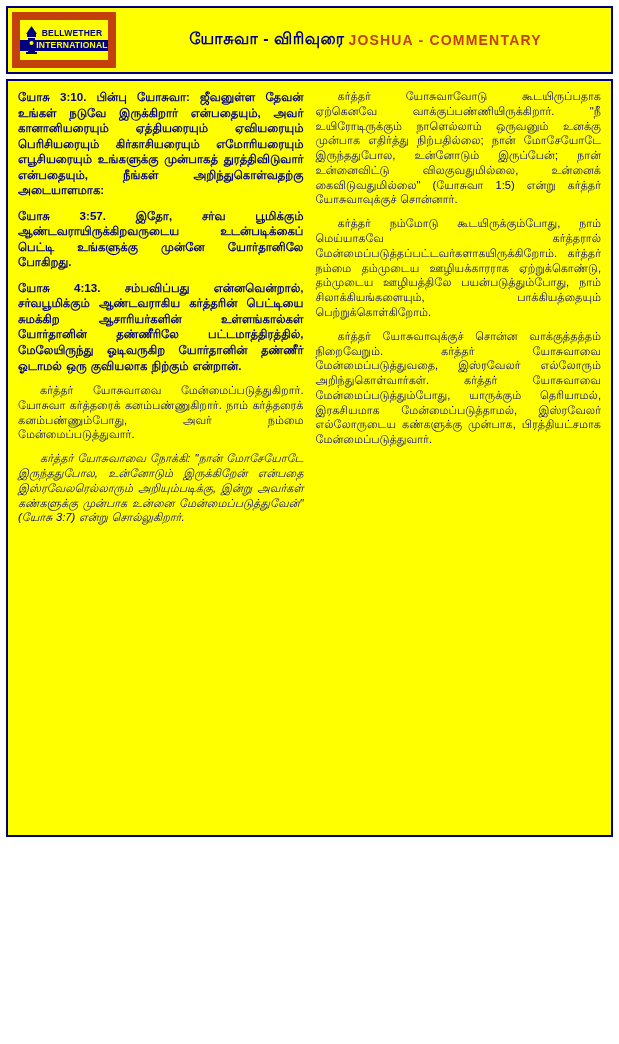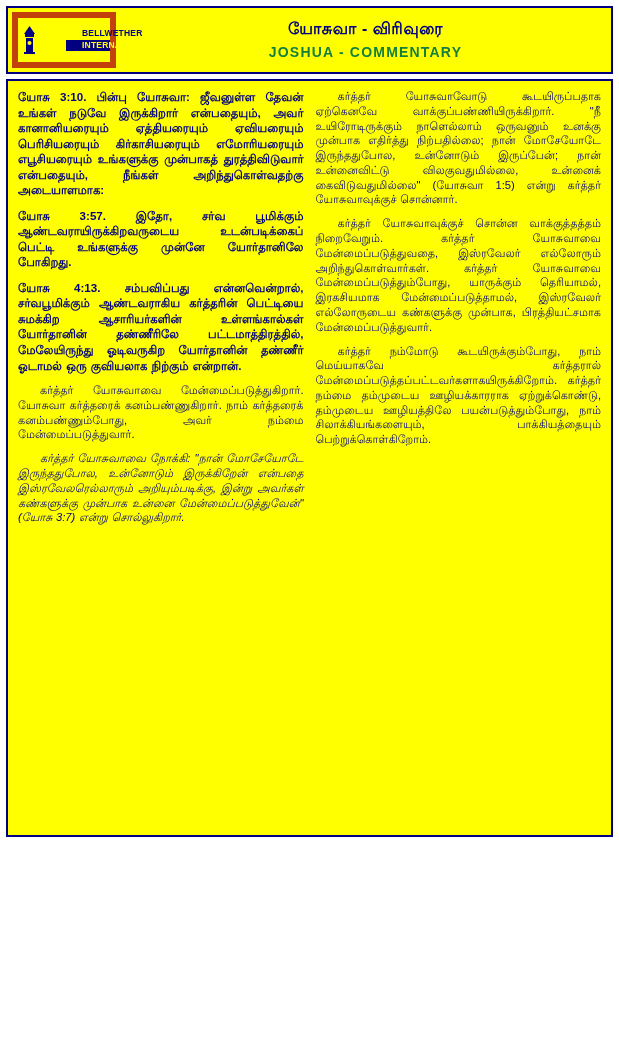--- a/index.html
+++ b/index.html
@@ -26,28 +26,27 @@
     background: #ffff00;
     border: 2px solid #000080;
     box-sizing: border-box;
     display: flex;
     align-items: stretch;
   }
   .logo-box {
     width: 104px;
     margin: 4px;
     background: #ffff00;
-    border: 6px solid #c2410c;
+    border: 8px solid #c2410c;
     box-sizing: border-box;
     display: flex;
     flex-direction: column;
     align-items: center;
     justify-content: center;
     position: relative;
-    padding-left: 48px;
   }
   .logo-box .logo-line {
     font-size: 8.5px;
     font-weight: bold;
     color: #000080;
     letter-spacing: 0.2px;
     line-height: 1.15;
     text-align: center;
     width: 100%;
     box-sizing: border-box;
@@ -63,36 +62,36 @@
     position: absolute;
     left: 4px;
     top: 50%;
     transform: translateY(-50%);
     width: 15px;
     height: 30px;
   }
   .title-box {
     flex: 1;
     display: flex;
-    flex-direction: column;
+    flex-direction: row;
     align-items: center;
     justify-content: center;
     gap: 4px;
   }
   .title-ta {
     font-size: 16px;
     font-weight: bold;
     color: #000080;
     letter-spacing: 0.5px;
     text-align: center;
   }
   .title-en {
     font-size: 14px;
     font-weight: bold;
-    color: #15803d;
+    color: #c2410c;
     letter-spacing: 1.2px;
     text-align: center;
   }
 
   
   .body-frame {
     margin: 5px 6px 6px 6px;
     height: 758px;
     background: #ffff00;
     border: 2px solid #000080;
@@ -162,19 +161,19 @@
     <div class="col left">
       <p class="verse">யோசு 3:10. பின்பு யோசுவா: ஜீவனுள்ள தேவன் உங்கள் நடுவே இருக்கிறார் என்பதையும், அவர் கானானியரையும் ஏத்தியரையும் ஏவியரையும் பெரிசியரையும் கிர்காசியரையும் எமோரியரையும் எபூசியரையும் உங்களுக்கு முன்பாகத் துரத்திவிடுவார் என்பதையும், நீங்கள் அறிந்துகொள்வதற்கு அடையாளமாக:</p>
       <p class="verse">யோசு 3:57. இதோ, சர்வ பூமிக்கும் ஆண்டவராயிருக்கிறவருடைய உடன்படிக்கைப் பெட்டி உங்களுக்கு முன்னே யோர்தானிலே போகிறது.</p>
       <p class="verse">யோசு 4:13. சம்பவிப்பது என்னவென்றால், சர்வபூமிக்கும் ஆண்டவராகிய கர்த்தரின் பெட்டியை சுமக்கிற ஆசாரியர்களின் உள்ளங்கால்கள் யோர்தானின் தண்ணீரிலே பட்டமாத்திரத்தில், மேலேயிருந்து ஓடிவருகிற யோர்தானின் தண்ணீர் ஓடாமல் ஒரு குவியலாக நிற்கும் என்றான்.</p>
       <p class="para">கர்த்தர் யோசுவாவை மேன்மைப்படுத்துகிறார். யோசுவா கர்த்தரைக் கனம்பண்ணுகிறார். நாம் கர்த்தரைக் கனம்பண்ணும்போது, அவர் நம்மை மேன்மைப்படுத்துவார்.</p>
       <p class="para ital">கர்த்தர் யோசுவாவை நோக்கி: "நான் மோசேயோடே இருந்ததுபோல, உன்னோடும் இருக்கிறேன் என்பதை இஸ்ரவேலரெல்லாரும் அறியும்படிக்கு, இன்று அவர்கள் கண்களுக்கு முன்பாக உன்னை மேன்மைப்படுத்துவேன்" (யோசு 3:7) என்று சொல்லுகிறார்.</p>
     </div>
 
     <div class="col right">
       <p class="para">கர்த்தர் யோசுவாவோடு கூடயிருப்பதாக ஏற்கெனவே வாக்குப்பண்ணியிருக்கிறார். "நீ உயிரோடிருக்கும் நாளெல்லாம் ஒருவனும் உனக்கு முன்பாக எதிர்த்து நிற்பதில்லை; நான் மோசேயோடே இருந்ததுபோல, உன்னோடும் இருப்பேன்; நான் உன்னைவிட்டு விலகுவதுமில்லை, உன்னைக் கைவிடுவதுமில்லை" (யோசுவா 1:5) என்று கர்த்தர் யோசுவாவுக்குச் சொன்னார்.</p>
+      <p class="para">கர்த்தர் நம்மோடு கூடயிருக்கும்போது, நாம் மெய்யாகவே கர்த்தரால் மேன்மைப்படுத்தப்பட்டவர்களாகயிருக்கிறோம். கர்த்தர் நம்மை தம்முடைய ஊழியக்காரராக ஏற்றுக்கொண்டு, தம்முடைய ஊழியத்திலே பயன்படுத்தும்போது, நாம் சிலாக்கியங்களையும், பாக்கியத்தையும் பெற்றுக்கொள்கிறோம்.</p>
       <p class="para">கர்த்தர் யோசுவாவுக்குச் சொன்ன வாக்குத்தத்தம் நிறைவேறும். கர்த்தர் யோசுவாவை மேன்மைப்படுத்துவதை, இஸ்ரவேலர் எல்லோரும் அறிந்துகொள்வார்கள். கர்த்தர் யோசுவாவை மேன்மைப்படுத்தும்போது, யாருக்கும் தெரியாமல், இரகசியமாக மேன்மைப்படுத்தாமல், இஸ்ரவேலர் எல்லோருடைய கண்களுக்கு முன்பாக, பிரத்தியட்சமாக மேன்மைப்படுத்துவார்.</p>
-      <p class="para">கர்த்தர் நம்மோடு கூடயிருக்கும்போது, நாம் மெய்யாகவே கர்த்தரால் மேன்மைப்படுத்தப்பட்டவர்களாகயிருக்கிறோம். கர்த்தர் நம்மை தம்முடைய ஊழியக்காரராக ஏற்றுக்கொண்டு, தம்முடைய ஊழியத்திலே பயன்படுத்தும்போது, நாம் சிலாக்கியங்களையும், பாக்கியத்தையும் பெற்றுக்கொள்கிறோம்.</p>
     </div>
 
   </div>
 
 </div>
 
 </body></html>

